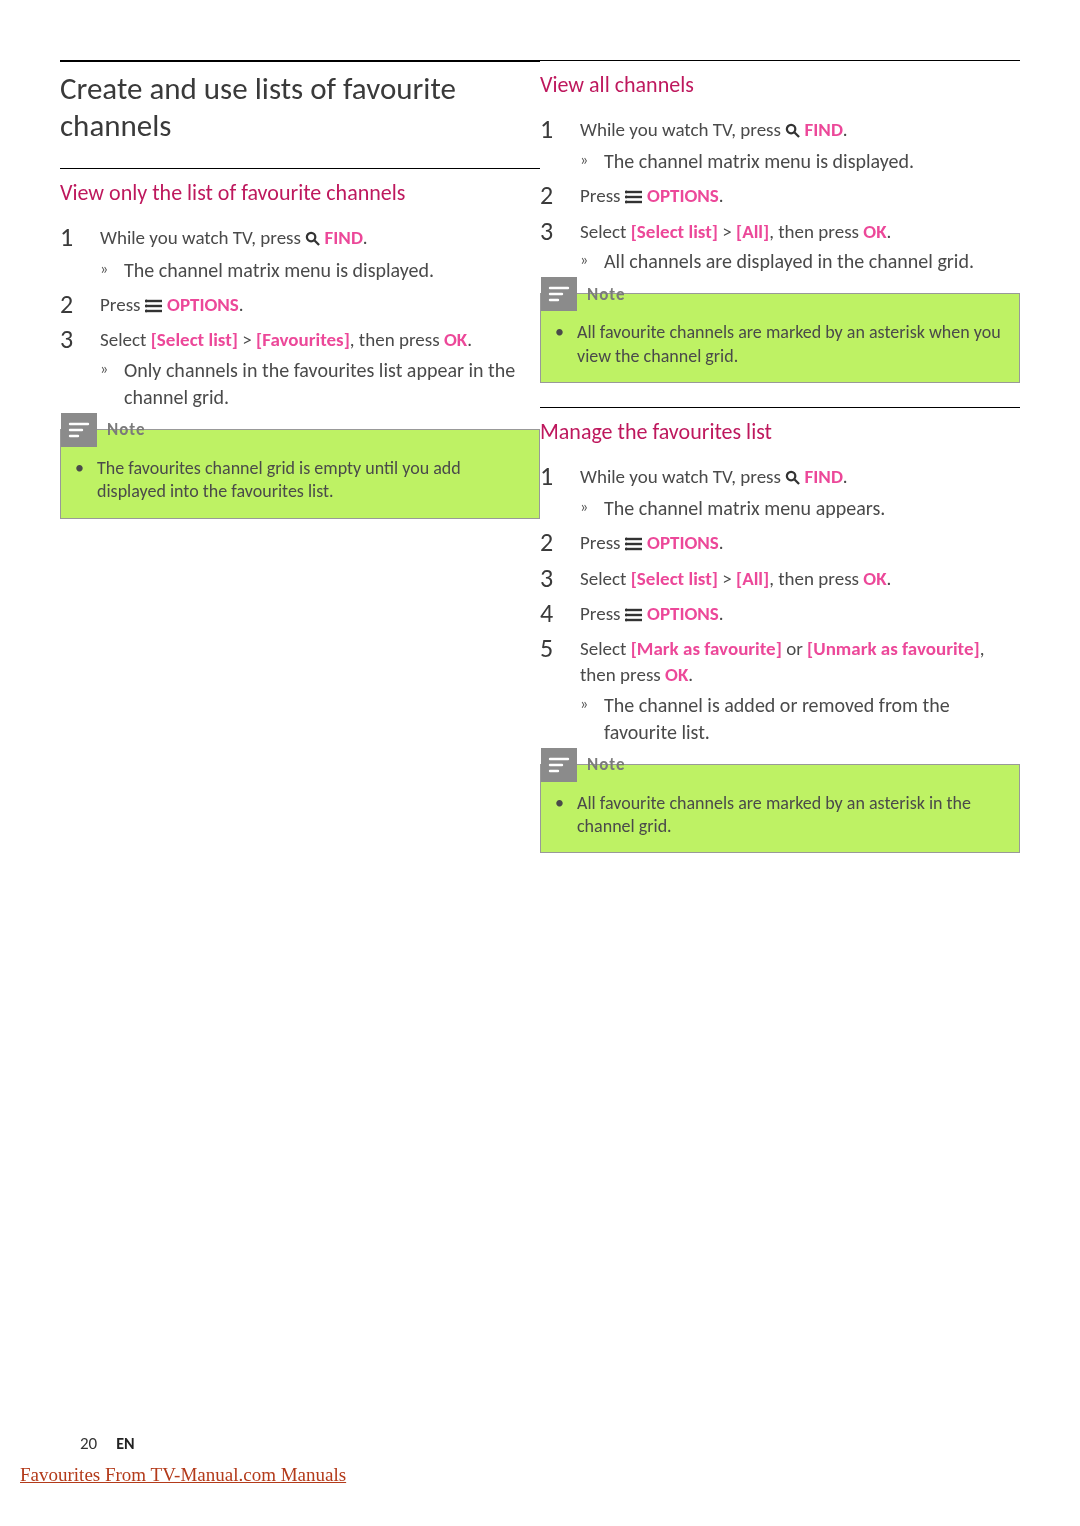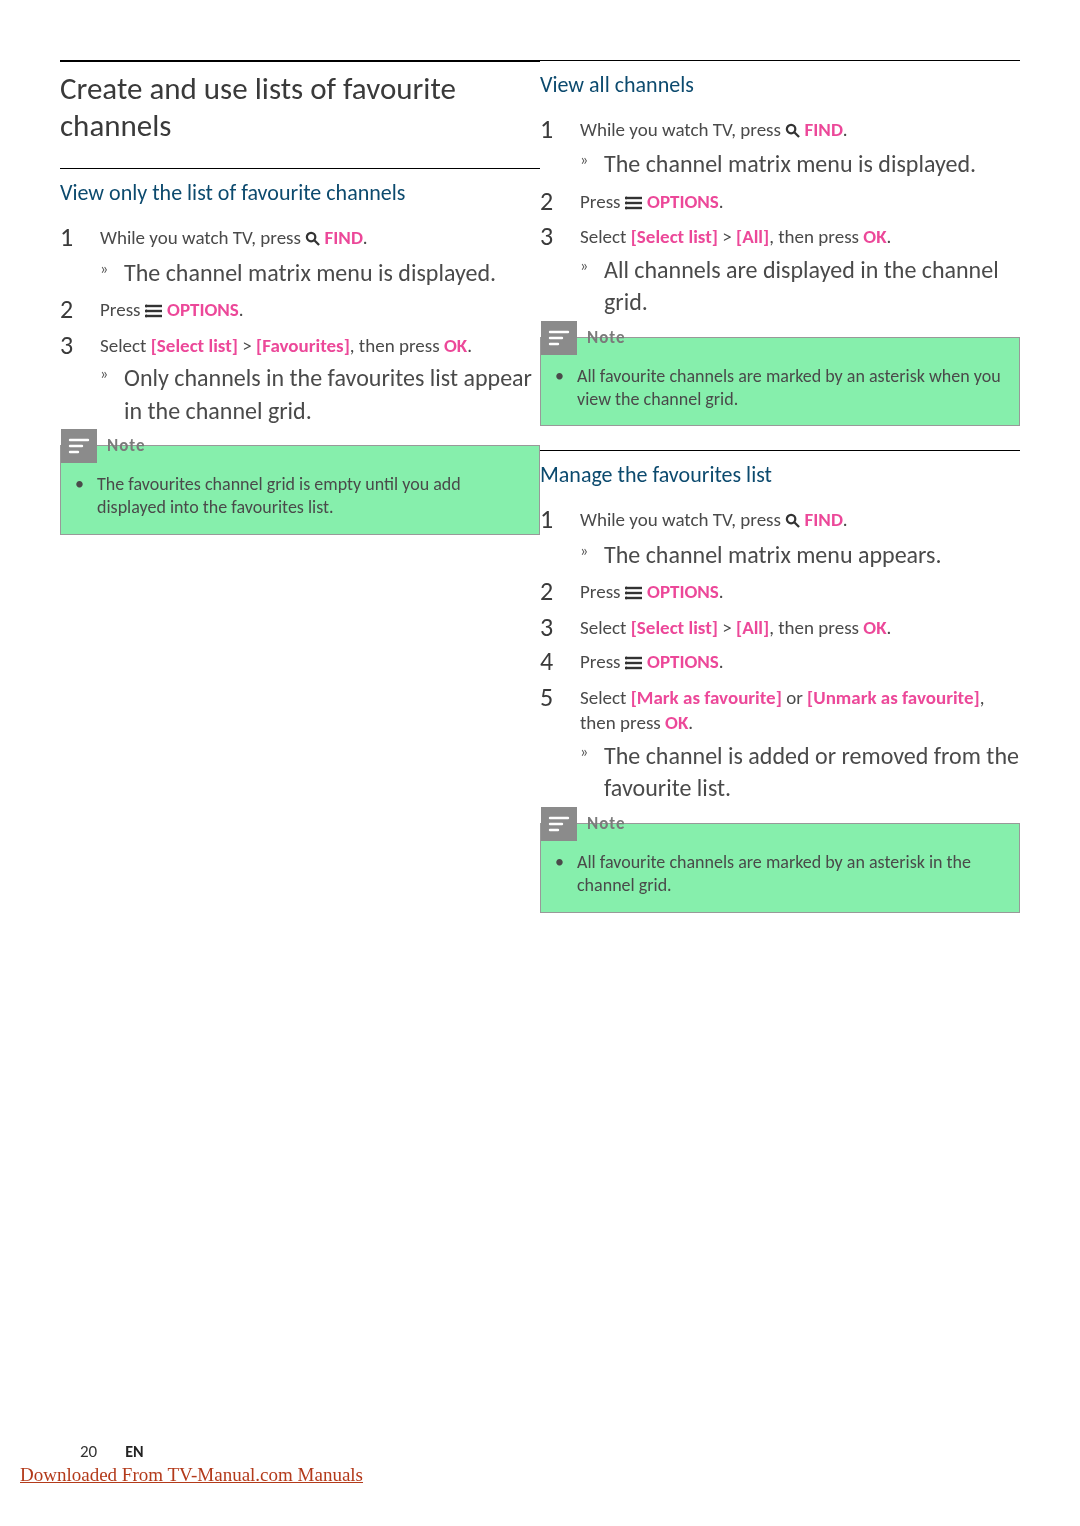--- a/index.html
+++ b/index.html
@@ -42,21 +42,21 @@
     }
     .sub-rule {
       border: none;
       border-top: 1.5px solid #000;
       width: 100%;
       margin-bottom: 10px;
     }
     h2.sub-title {
       font-size: 22px;
       font-weight: 400;
-      color: #0c4a6e;
+      color: #be185d;
       line-height: 1.25;
       margin-bottom: 16px;
     }
     ol.steps {
       list-style: none;
       counter-reset: step;
       padding: 0;
       margin-bottom: 18px;
     }
     ol.steps > li {
@@ -93,28 +93,28 @@
     .sub-result .arrow {
       width: 24px;
       flex-shrink: 0;
       font-size: 16px;
       color: #555;
       line-height: 1.35;
       padding-top: 1px;
     }
     .sub-result .txt {
       flex: 1;
-      font-size: 24px;
+      font-size: 20px;
       color: #4a4a4a;
       line-height: 1.35;
     }
     .note-box {
       border: 1px solid #999;
       padding: 14px 14px 14px 14px;
-      background: #86efac;
+      background: #bef264;
       margin-bottom: 24px;
     }
     .note-head {
       display: flex;
       align-items: center;
       gap: 10px;
       margin-top: -31px;
       margin-left: -14px;
       margin-bottom: 10px;
     }
@@ -150,24 +150,24 @@
     }
     .footer {
       position: absolute;
       bottom: 40px;
       left: 20px;
       right: 0;
     }
     .page-num-wrap {
       position: absolute;
       left: 60px;
-      bottom: 24px;
+      bottom: 32px;
       display: flex;
       align-items: baseline;
-      gap: 28px;
+      gap: 19px;
       justify-content: space-between;
     }
     .page-num { font-size: 17px; color: #333; }
     .lang { font-size: 16px; font-weight: 700; color: #222; margin-top: 16px; }
     .download-line {
       font-size: 19px;
       color: #b33a1a;
       text-decoration: underline;
       font-family: Georgia, serif;
     }
@@ -392,14 +392,14 @@
       </div>
     </div>
   </div>
 </div>
 
 <div class="footer">
   <div class="page-num-wrap">
     <span class="page-num">20</span>
     <span class="lang">EN</span>
   </div>
-  <a href="#" class="download-line">Downloaded From TV-Manual.com Manuals</a>
+  <a href="#" class="download-line">Favourites From TV-Manual.com Manuals</a>
 </div>
 
 </body></html>

